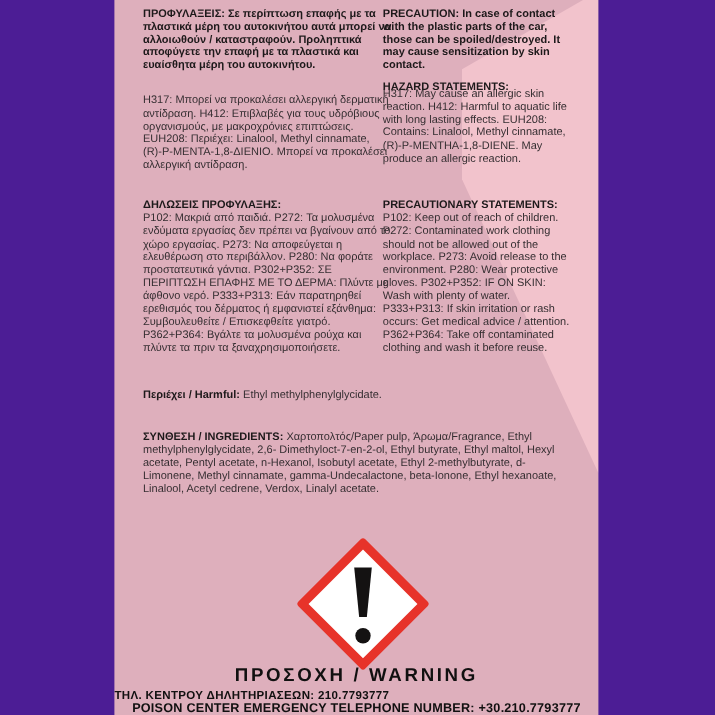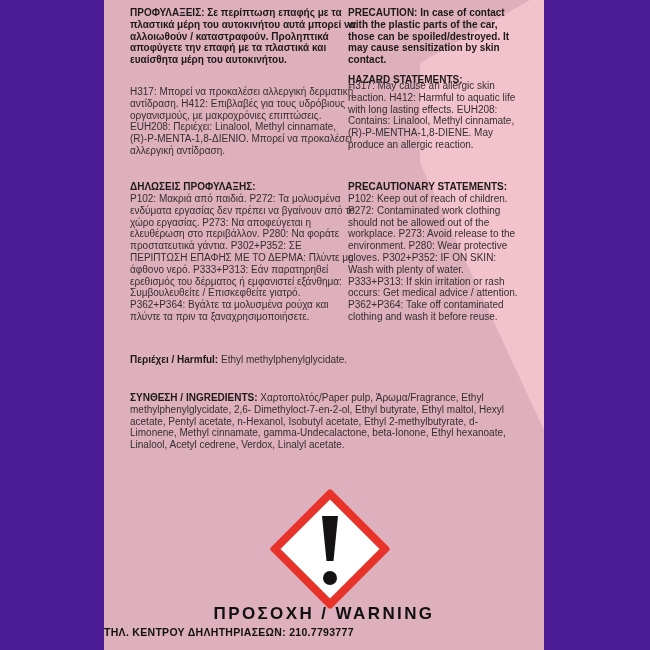--- a/index.html
+++ b/index.html
@@ -51,14 +51,15 @@
     </div>
 
     <div id="diamond"></div>
     <svg id="excl" viewBox="0 0 40 74">
       <path d="M12,2 L28,2 L23.5,47 L16.5,47 Z" fill="#141212"></path>
       <circle cx="20" cy="64" r="7" fill="#141212"></circle>
     </svg>
 
     <div id="signal">ΠΡΟΣΟΧΗ / WARNING</div>
     <div id="phone-gr">ΤΗΛ. ΚΕΝΤΡΟΥ ΔΗΛΗΤΗΡΙΑΣΕΩΝ: 210.7793777</div>
+    <div id="phone-en">POISON CENTER EMERGENCY TELEPHONE NUMBER: +30.210.7793777</div>
   </div>
 </div>
 
 </body></html>

